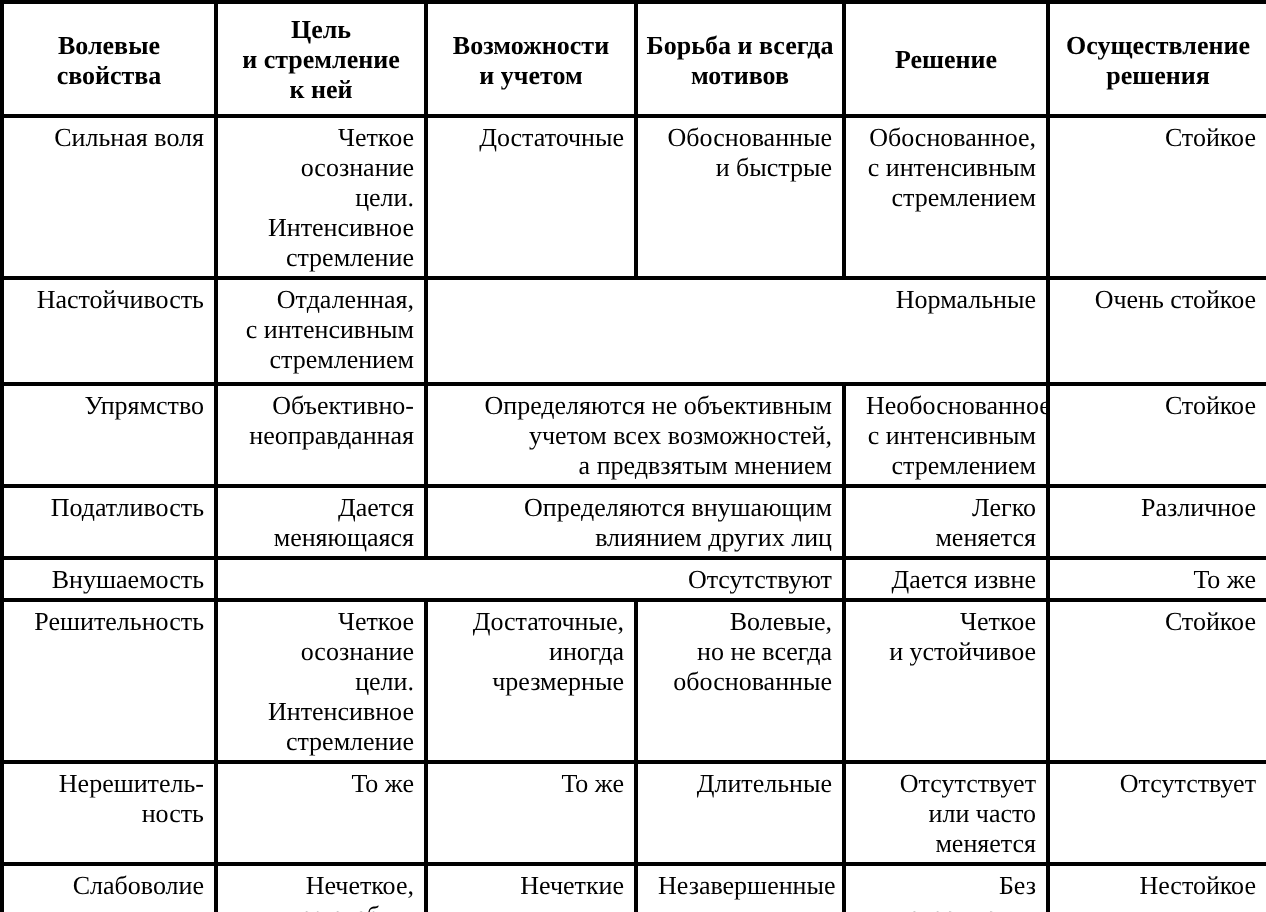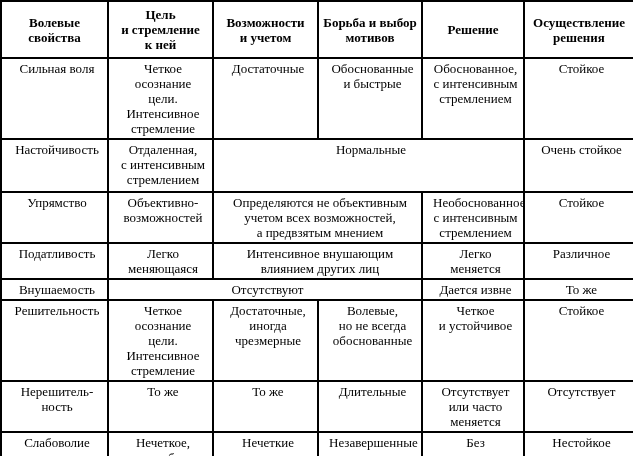--- a/index.html
+++ b/index.html
@@ -27,21 +27,21 @@
     overflow: hidden;
   }
   .vol-table th {
     font-weight: bold;
     text-align: center;
     vertical-align: middle;
     padding: 2px 3px;
     line-height: 15px;
   }
   .vol-table td {
-    text-align: center;
+    text-align: right;
     vertical-align: top;
     padding: 2px 5px 2px 10px;
     line-height: 15px;
   }
 </style>
 </head>
 <body>
 
 <table class="vol-table">
   <colgroup>
@@ -54,21 +54,21 @@
   </colgroup>
   <thead>
     <tr style="height:57px">
       <th>Волевые
 свойства</th>
       <th>Цель
 и стремление
 к ней</th>
       <th>Возможности
 и учетом</th>
-      <th>Борьба и выбор
+      <th>Борьба и всегда
 мотивов</th>
       <th>Решение</th>
       <th>Осуществление
 решения</th>
     </tr>
   </thead>
   <tbody>
     <tr style="height:64px">
       <td>Сильная воля</td>
       <td>Четкое
@@ -87,34 +87,34 @@
       <td>Настойчивость</td>
       <td>Отдаленная,
 с интенсивным
 стремлением</td>
       <td colspan="3">Нормальные</td>
       <td>Очень стойкое</td>
     </tr>
     <tr style="height:40px">
       <td>Упрямство</td>
       <td>Объективно-
-возможностей</td>
+неоправданная</td>
       <td colspan="2">Определяются не объективным
 учетом всех возможностей,
 а предвзятым мнением</td>
       <td>Необоснованное,
 с интенсивным
 стремлением</td>
       <td>Стойкое</td>
     </tr>
     <tr style="height:34px">
       <td>Податливость</td>
-      <td>Легко
+      <td>Дается
 меняющаяся</td>
-      <td colspan="2">Интенсивное внушающим
+      <td colspan="2">Определяются внушающим
 влиянием других лиц</td>
       <td>Легко меняется</td>
       <td>Различное</td>
     </tr>
     <tr style="height:20px">
       <td>Внушаемость</td>
       <td colspan="3">Отсутствуют</td>
       <td>Дается извне</td>
       <td>То же</td>
     </tr>

